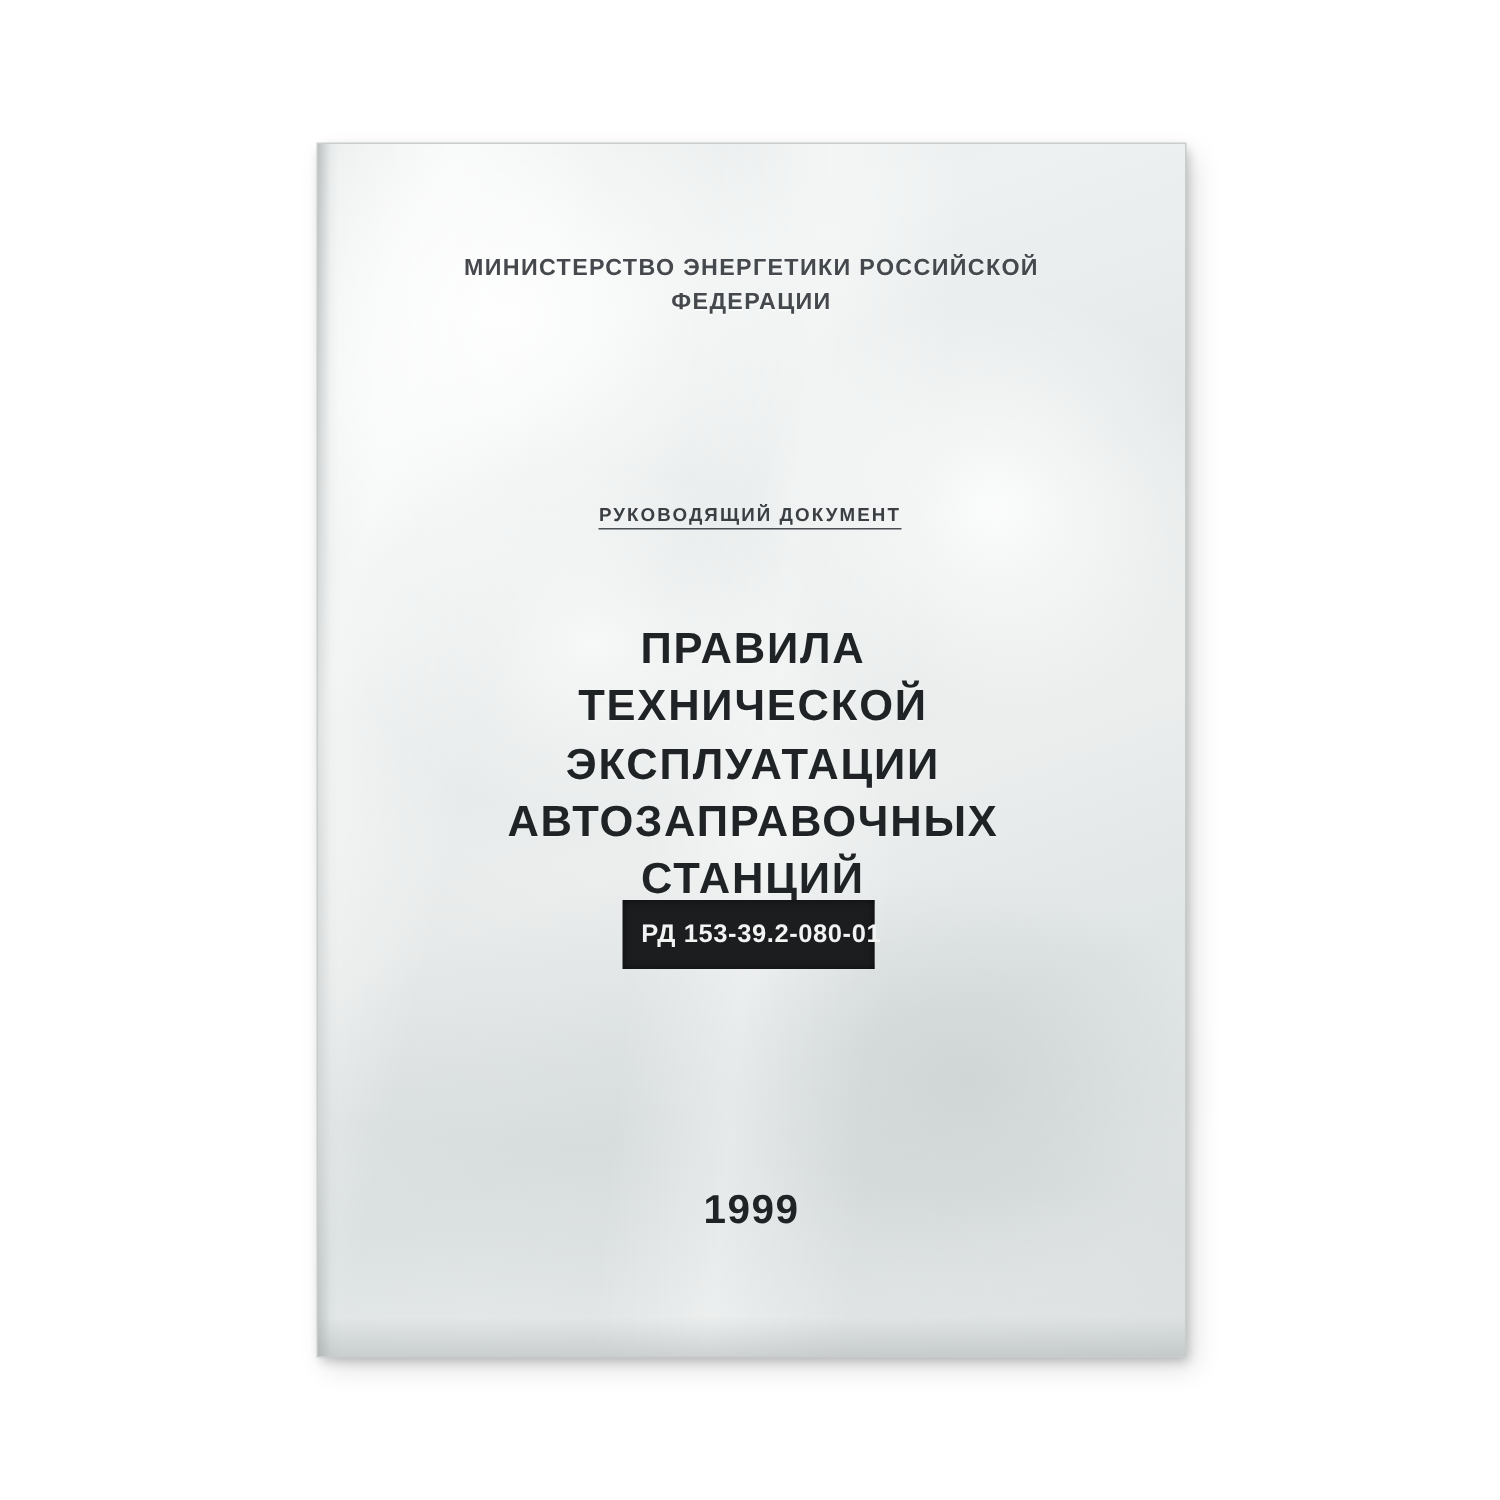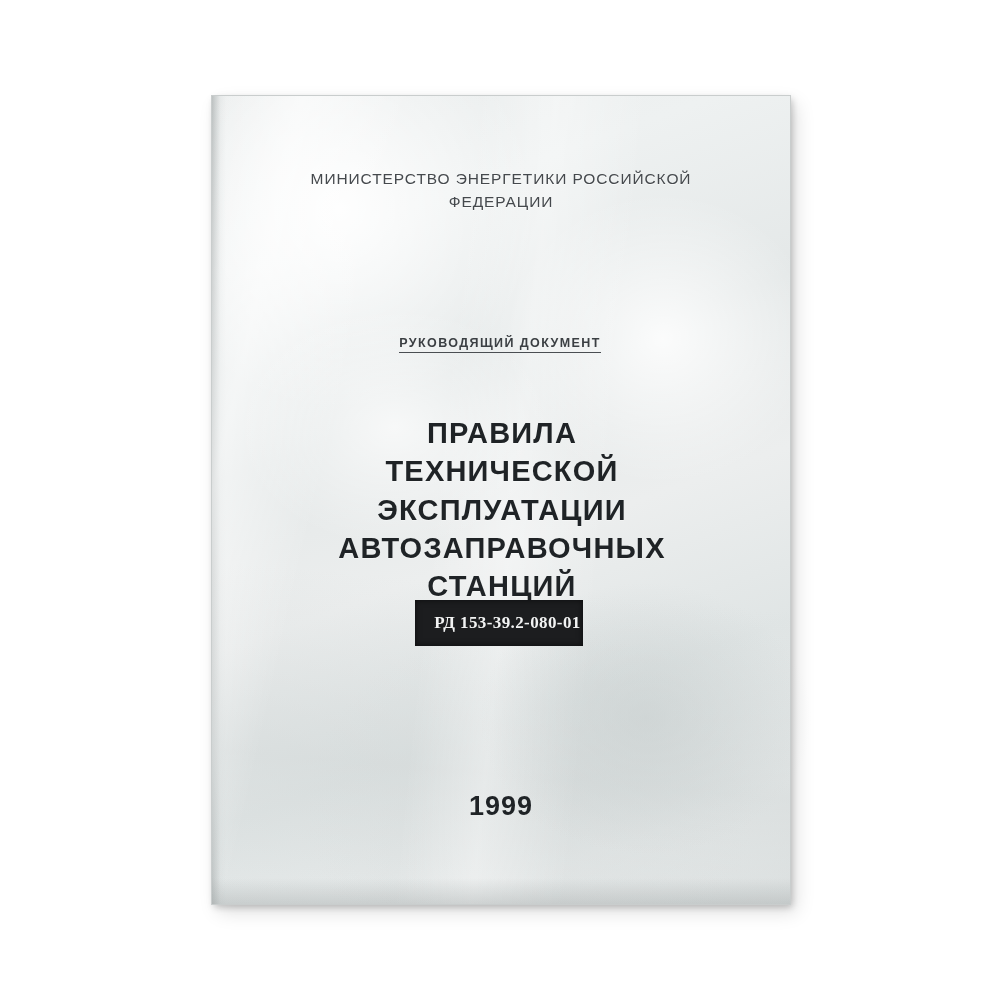--- a/index.html
+++ b/index.html
@@ -84,21 +84,21 @@
     text-align: center;
     color: #2b2f33;
     letter-spacing: 0.5px;
   }
 
   #ministry {
     left: 64px;
     top: 72px;
     width: 450px;
     font-size: 15.5px;
-    font-weight: 400;
+    font-weight: 700;
     line-height: 1.48;
     color: #45494d;
     text-transform: uppercase;
     letter-spacing: 0.9px;
     text-shadow: 0 1px 0 rgba(255,255,255,0.6);
   }
 
   #doc-kind {
     left: 88px;
     top: 240px;
@@ -135,21 +135,21 @@
     width: 168px;
     height: 46px;
     background: #1c1d1f;
     display: flex;
     align-items: center;
     justify-content: center;
     box-shadow: inset 0 0 6px rgba(0,0,0,0.6);
   }
   #code-box .code-text {
     color: #f2f3f3;
-    font-family: Liberation Serif, serif;
+    font-family: Liberation Sans, sans-serif;
     font-size: 17px;
     font-weight: 700;
     letter-spacing: 0.4px;
     white-space: nowrap;
     margin-left: 17px;
   }
 
   #year {
     left: 129px;
     top: 695px;

